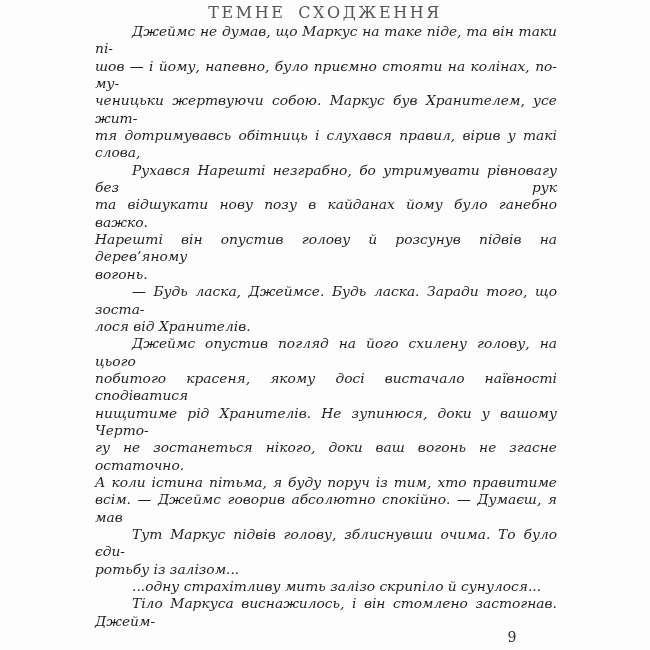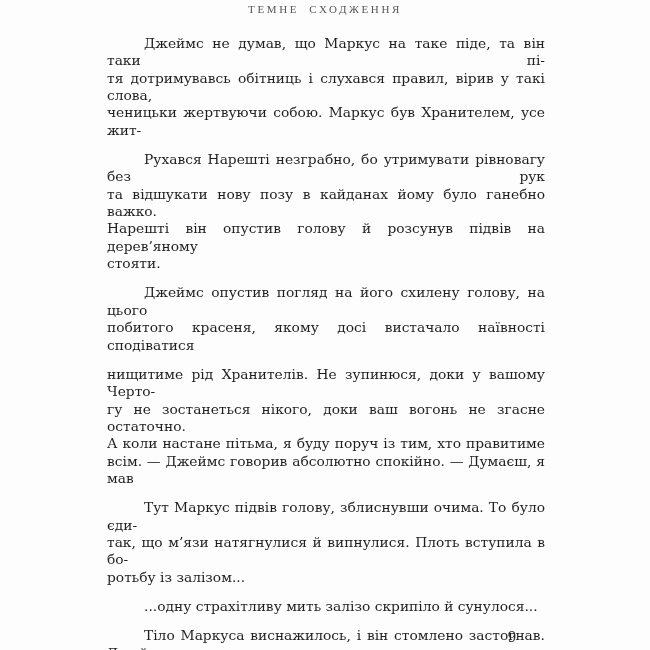--- a/index.html
+++ b/index.html
@@ -14,36 +14,35 @@
     background: #fdfdfd;
     font-family: "DejaVu Serif", "Liberation Serif", serif;
     overflow: hidden;
   }
   .running-header {
     position: absolute;
     top: 3px;
     left: 0;
     width: 650px;
     text-align: center;
-    font-size: 11px;
+    font-size: 16px;
     letter-spacing: 2.6px;
     word-spacing: 5px;
     color: #565656;
-    font-family: Liberation Serif, serif;
   }
   .body-text {
     position: absolute;
     top: 23px;
     left: 95px;
     width: 462px;
     font-size: 13.8px;
     line-height: 17.35px;
     color: #1f1f1f;
   }
-  .para { margin: 12px; padding: 0; }
+  .para { margin: 0; padding: 0; font-style: italic; }
   .line {
     text-align: justify;
     text-align-last: justify;
     text-justify: inter-word;
     white-space: normal;
   }
   .line.first { text-indent: 37px; }
   .line.last  { text-align-last: left; }
   .page-number {
     position: absolute;
@@ -57,42 +56,46 @@
 </style>
 </head>
 <body>
 
 <div class="book-page">
   <div class="running-header">ТЕМНЕ СХОДЖЕННЯ</div>
 
   <div class="body-text">
       <div class="para">
         <div class="line first">Джеймс не думав, що Маркус на таке піде, та він таки пі-</div>
+        <div class="line">шов — і йому, напевно, було приємно стояти на колінах, по-му-</div>
+        <div class="line">ченицьки жертвуючи собою. Маркус був Хранителем, усе жит-</div>
         <div class="line">тя дотримувавсь обітниць і слухався правил, вірив у такі слова,</div>
-        <div class="line">ченицьки жертвуючи собою. Маркус був Хранителем, усе жит-</div>
       </div>
       <div class="para">
         <div class="line first">Рухався Нарешті незграбно, бо утримувати рівновагу без рук</div>
         <div class="line">та відшукати нову позу в кайданах йому було ганебно важко.</div>
         <div class="line">Нарешті він опустив голову й розсунув підвів на дерев’яному</div>
-        <div class="line last">стояти.</div>
+        <div class="line last">вогонь.</div>
+      </div>
+      <div class="para">
+        <div class="line first">— Будь ласка, Джеймсе. Будь ласка. Заради того, що зоста-</div>
+        <div class="line last">лося від Хранителів.</div>
       </div>
       <div class="para">
         <div class="line first">Джеймс опустив погляд на його схилену голову, на цього</div>
         <div class="line">побитого красеня, якому досі вистачало наївності сподіватися</div>
       </div>
       <div class="para">
         <div class="line">нищитиме рід Хранителів. Не зупинюся, доки у вашому Черто-</div>
         <div class="line">гу не зостанеться нікого, доки ваш вогонь не згасне остаточно.</div>
-        <div class="line">А коли настане пітьма, я буду поруч із тим, хто правитиме</div>
+        <div class="line">А коли істина пітьма, я буду поруч із тим, хто правитиме</div>
         <div class="line">всім. — Джеймс говорив абсолютно спокійно. — Думаєш, я мав</div>
       </div>
       <div class="para">
         <div class="line first">Тут Маркус підвів голову, зблиснувши очима. То було єди-</div>
-        <div class="line">так, що м’язи натягнулися й випнулися. Плоть вступила в бо-</div>
         <div class="line last">ротьбу із залізом...</div>
       </div>
       <div class="para">
         <div class="line first last">...одну страхітливу мить залізо скрипіло й сунулося...</div>
       </div>
       <div class="para">
         <div class="line first">Тіло Маркуса виснажилось, і він стомлено застогнав. Джейм-</div>
       </div>
     </div>
 

